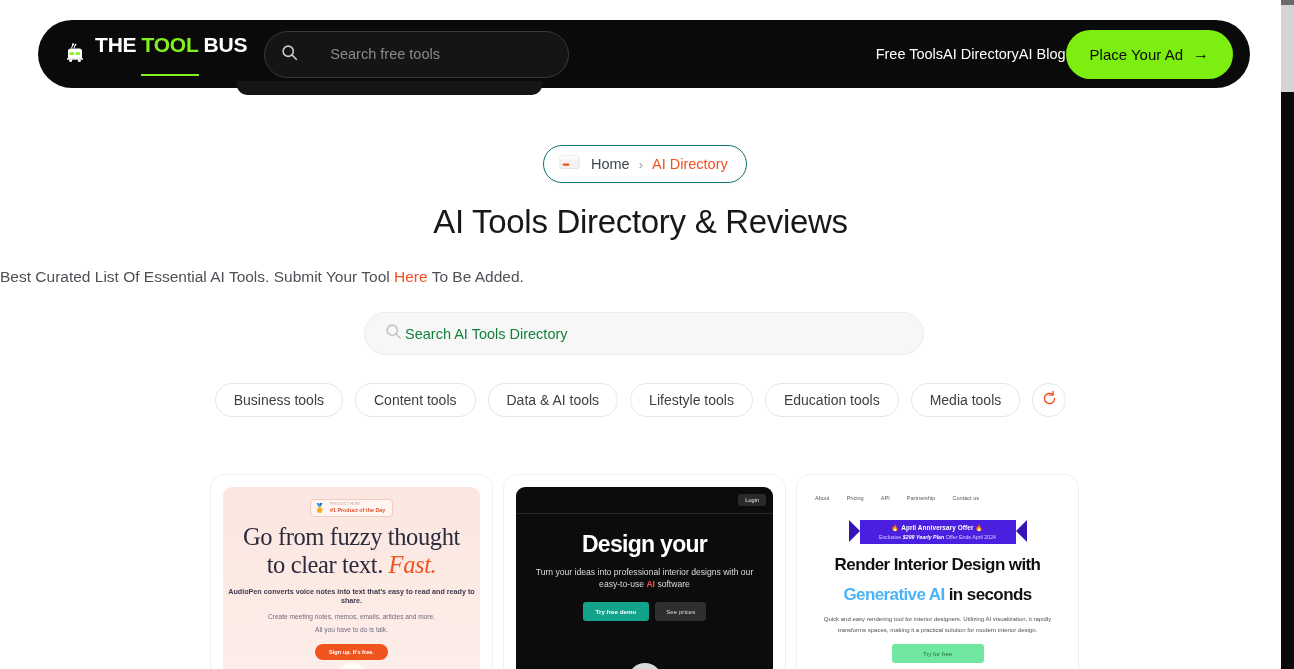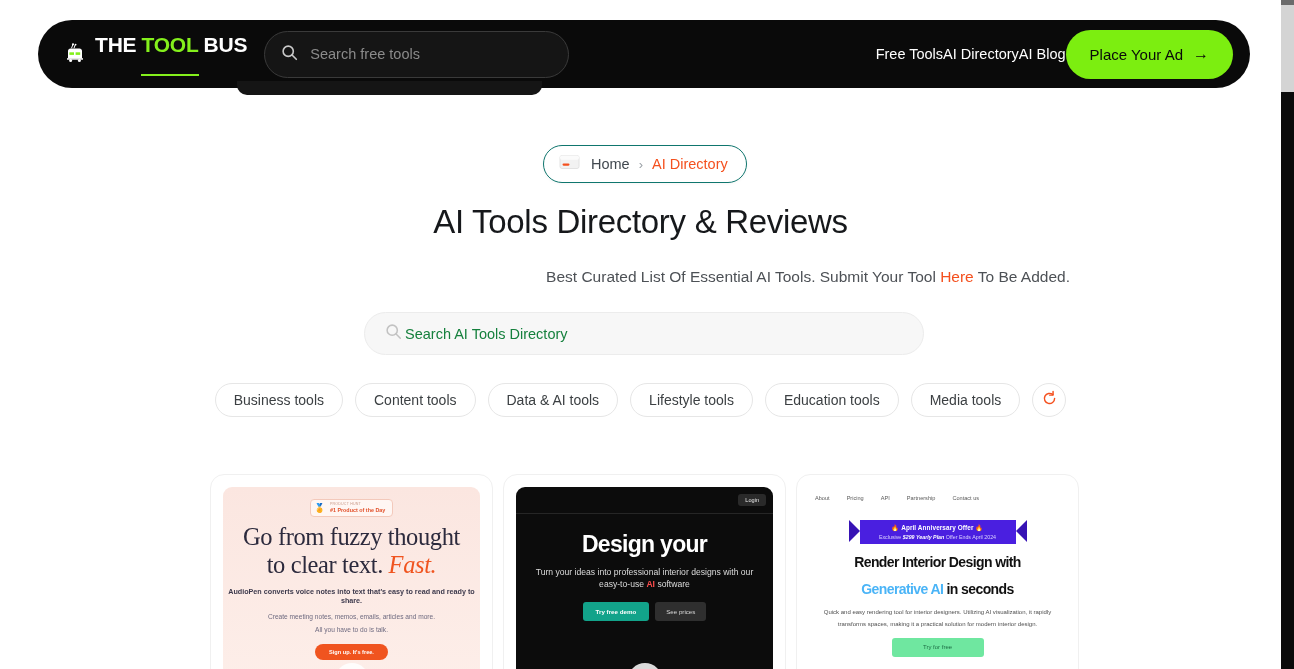--- a/index.html
+++ b/index.html
@@ -46,20 +46,21 @@
   .header-search {
     position: relative;
     margin-left: 17px;
     width: 305px; height: 47px;
     background: #151515;
     border: 1px solid #3a3a3a;
     border-radius: 24px;
     display: flex; align-items: center;
     padding-left: 16px;
     z-index: 3;
+    gap: 20px;
   }
   .header-search-drop {
     position: absolute; left: 237px; top: 81px;
     width: 305px; height: 14px;
     background: #151515;
     border-radius: 0 0 10px 10px;
     z-index: 2;
   }
   .hs-icon { width: 17px; height: 17px; flex: none; }
   .hs-placeholder {
@@ -108,21 +109,21 @@
 
   
   .hero-title {
     position: absolute; left: 0; top: 203px; width: 1281px;
     text-align: center;
     font-size: 33px; font-weight: normal; color: #16181b;
     letter-spacing: -0.3px;
   }
   .hero-sub {
     position: absolute; left: 0; top: 268px; width: 1070px;
-    text-align: right;
+    text-align: left;
     font-size: 15.5px; color: #4d5156;
   }
   .hero-sub .hl { color: #f4501e; cursor: pointer; }
 
   
   .main-search {
     position: absolute; left: 364px; top: 312px;
     width: 560px; height: 43px;
     background: #f7f7f7;
     border: 1px solid #ececec;
@@ -293,21 +294,21 @@
   }
   .t3-banner::after {
     right: -11px; border-width: 11px 11px 11px 0;
     border-color: transparent #3713b5 transparent transparent;
   }
   .t3-b1 { font-size: 6.4px; font-weight: bold; letter-spacing: .1px; }
   .t3-b2 { font-size: 5.3px; margin-top: 2px; color: #dcd3ff; }
   .t3-b2 b { color: #ffffff; font-style: italic; }
   .t3-h {
     margin-top: 11px; text-align: center;
-    font-size: 14px; font-weight: bold; color: #111111;
+    font-size: 17px; font-weight: bold; color: #111111;
     line-height: 1.12; letter-spacing: -0.6px;
     white-space: nowrap;
   }
   .t3-h .gen1 { color: #4ab4f7; }
   .t3-p {
     margin-top: 10px; text-align: center;
     font-size: 6px; color: #4f4f4f; line-height: 1.7;
     white-space: nowrap;
   }
   .t3-cta {

